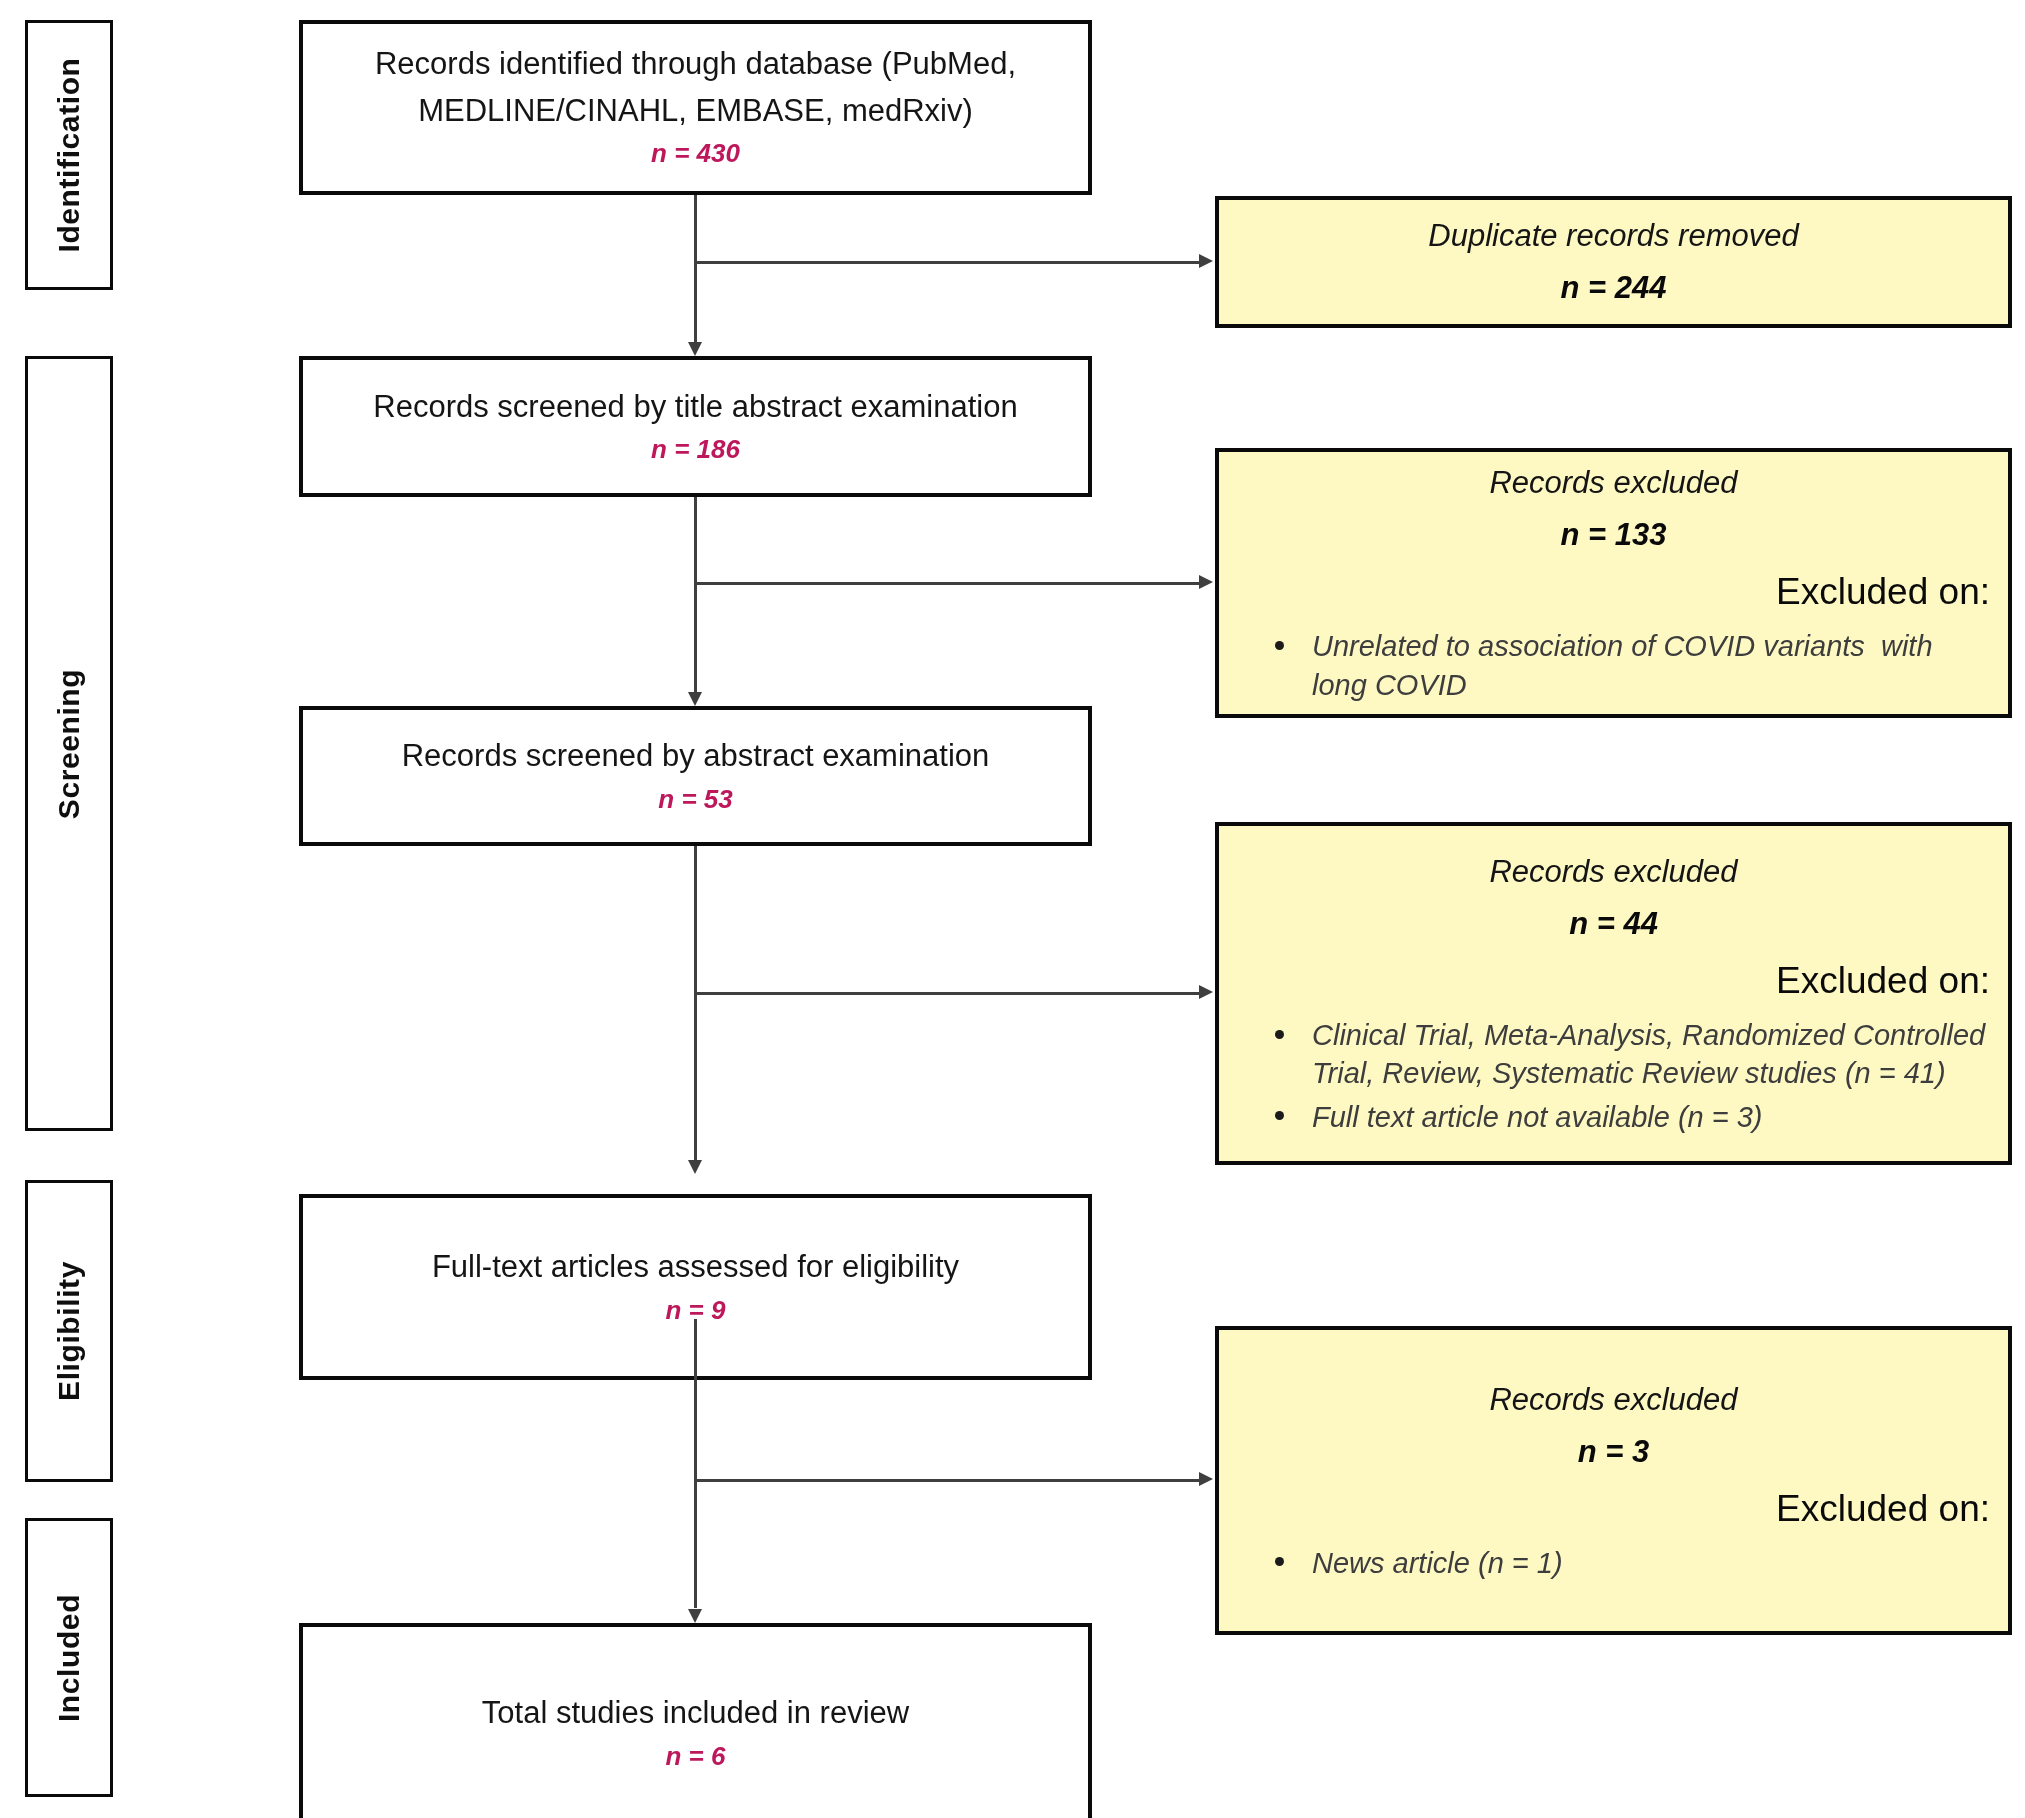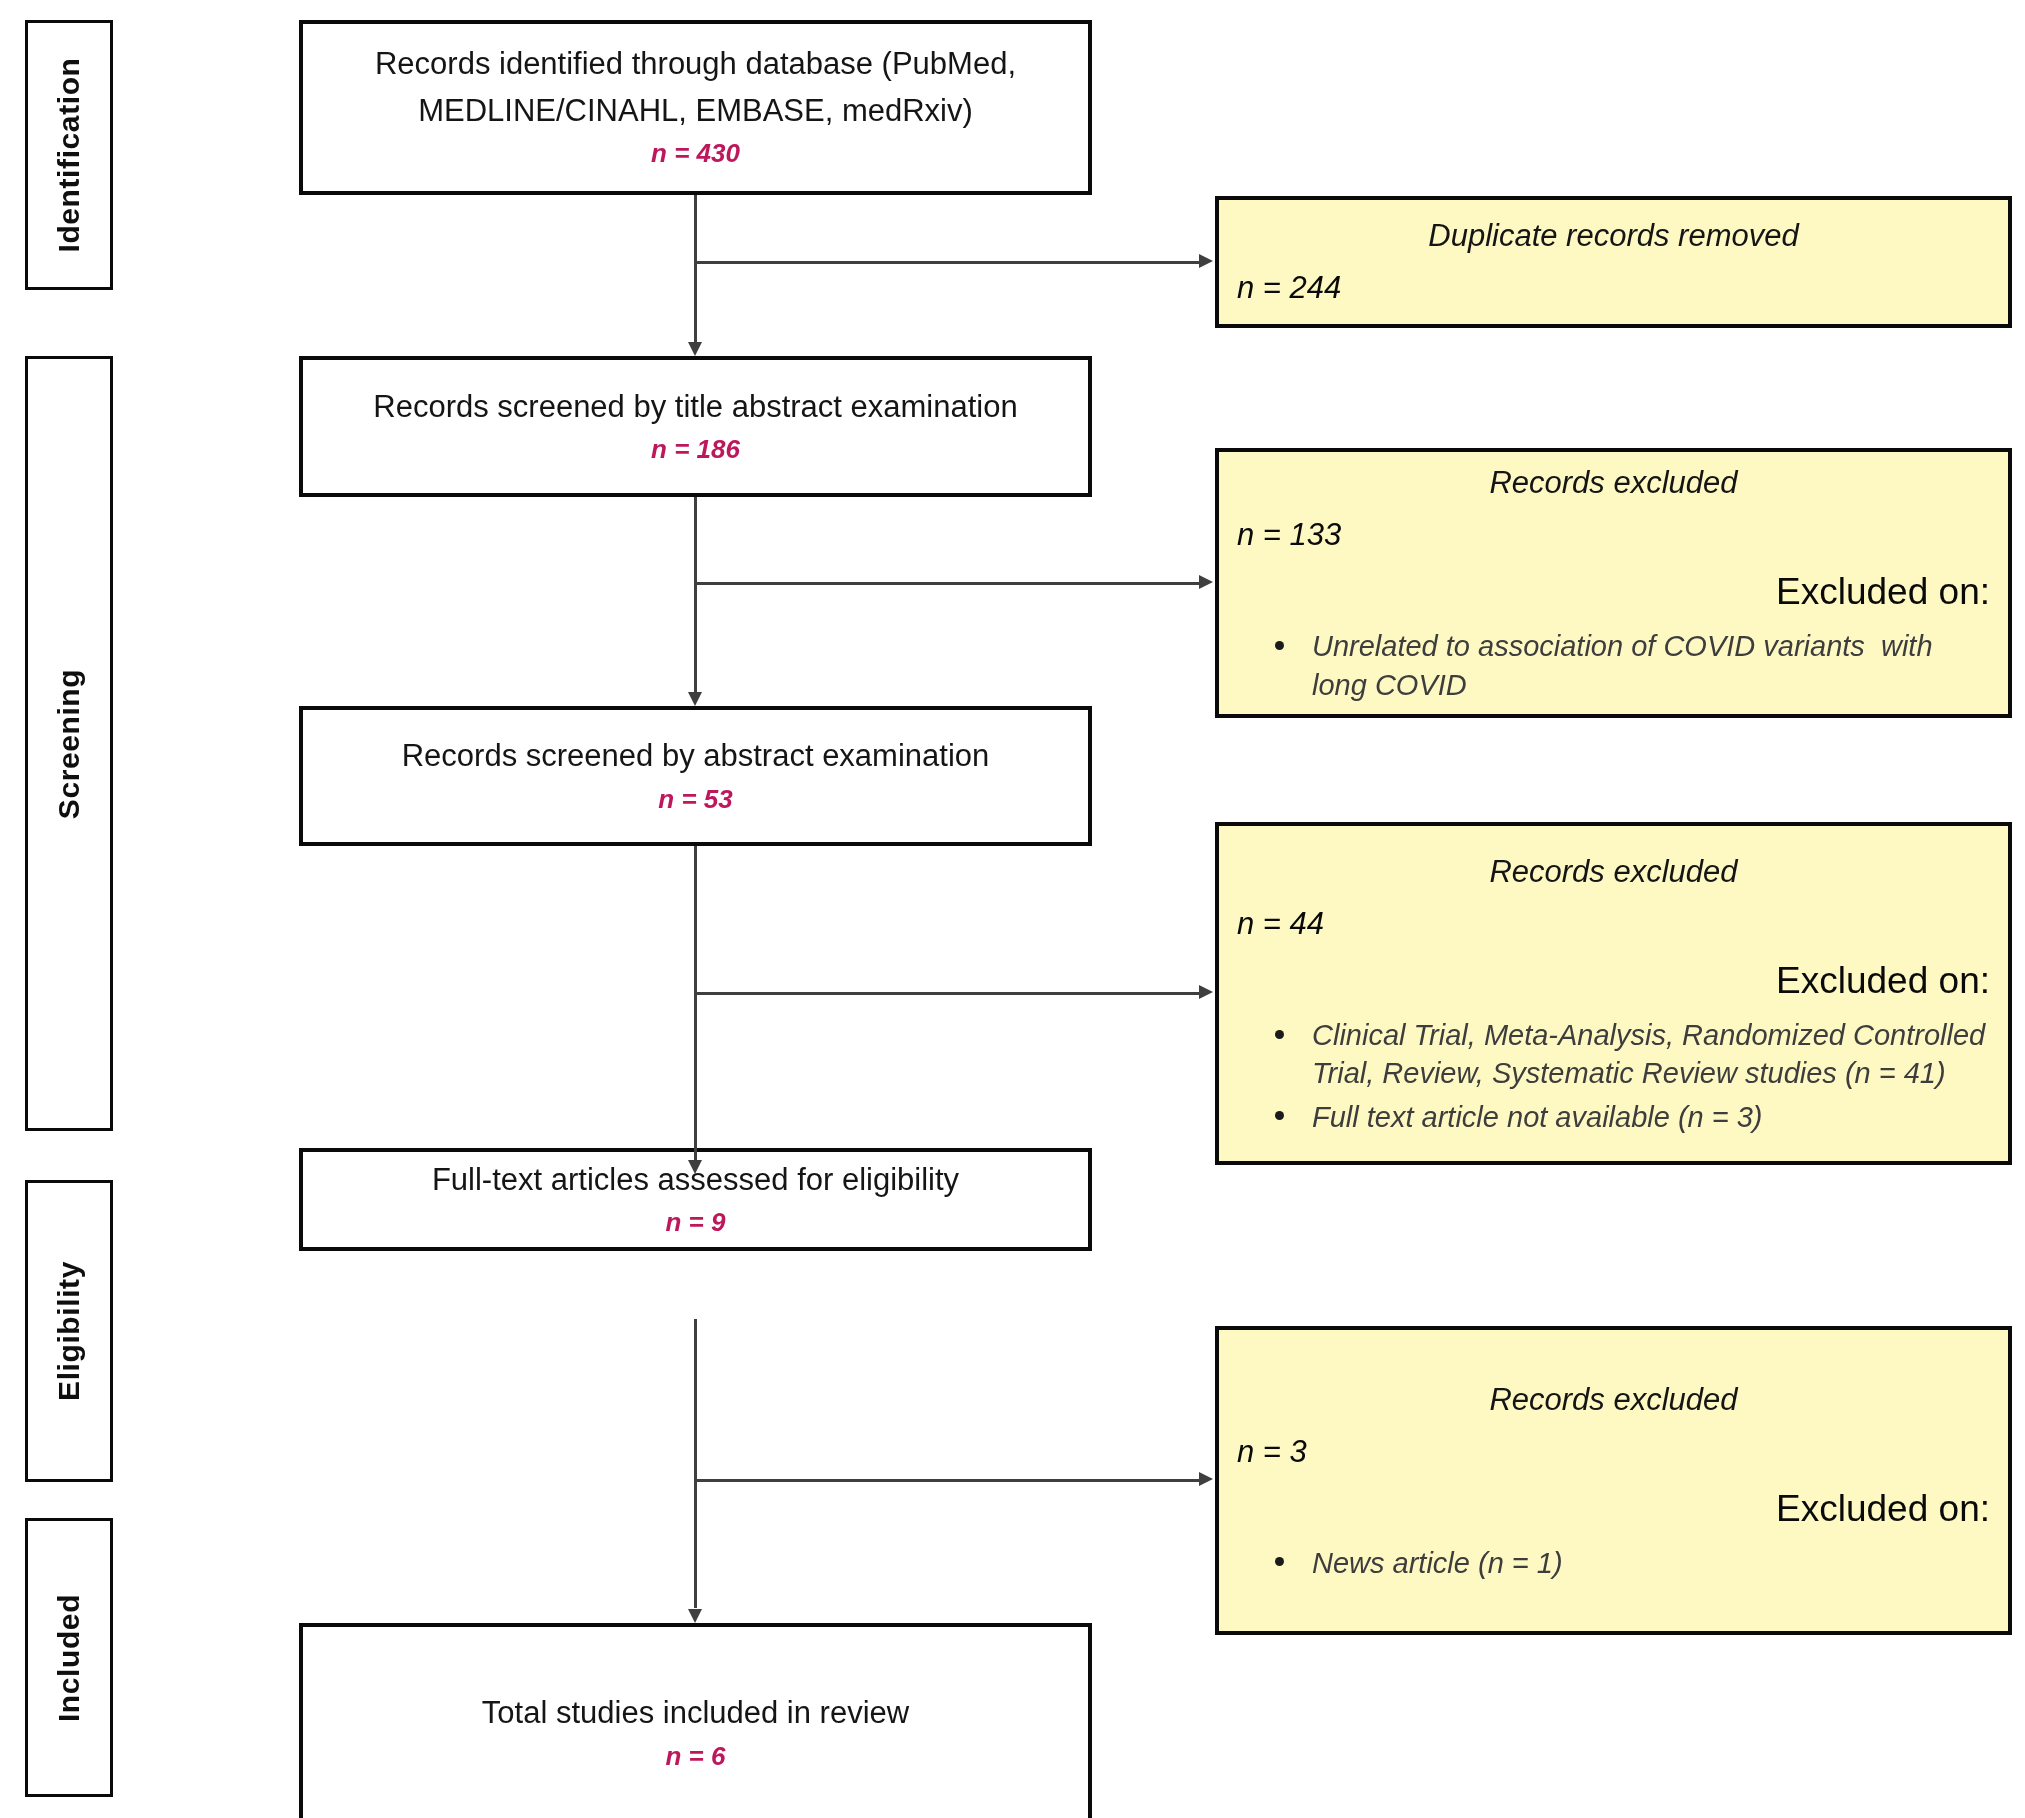--- a/index.html
+++ b/index.html
@@ -42,21 +42,21 @@
     position:absolute;left:1215px;width:797px;
     border:4.5px solid #0a0a0a;background:#fef9c3;
     box-sizing:border-box;
     display:flex;flex-direction:column;justify-content:center;
     padding:11.7px 18px;
   }
   .rbox .rtitle{
     text-align:center;font-style:italic;font-size:31px;line-height:1.68;color:#151515;
   }
   .rbox .rn{
-    font-style:italic;font-weight:normal;font-size:31px;line-height:1.68;color:#0a0a0a;
+    text-align:center;font-style:italic;font-weight:bold;font-size:31px;line-height:1.68;color:#0a0a0a;
   }
   .rbox .rexcl{
     text-align:right;font-weight:normal;font-size:37px;line-height:1.68;color:#0a0a0a;
   }
   .rbox ul.reasons{
     list-style:none;margin:3.9px 0 0 0;padding:0;
   }
   .rbox ul.reasons li{
     position:relative;
     padding-left:75px;
@@ -107,21 +107,21 @@
     <div class="mn">n = 430</div>
   </div>
   <div class="mainbox" style="top:356px;height:141px">
     <div class="mtext">Records screened by title abstract examination</div>
     <div class="mn">n = 186</div>
   </div>
   <div class="mainbox" style="top:706px;height:140px">
     <div class="mtext">Records screened by abstract examination</div>
     <div class="mn">n = 53</div>
   </div>
-  <div class="mainbox" style="top:1148px;height:103px">
+  <div class="mainbox" style="top:1194px;height:186px">
     <div class="mtext">Full-text articles assessed for eligibility</div>
     <div class="mn">n = 9</div>
   </div>
   <div class="mainbox" style="top:1623px;height:220px">
     <div class="mtext">Total studies included in review</div>
     <div class="mn">n = 6</div>
   </div>
 
   <div class="rbox" style="top:196px;height:132px">
     <div class="rtitle">Duplicate records removed</div>

